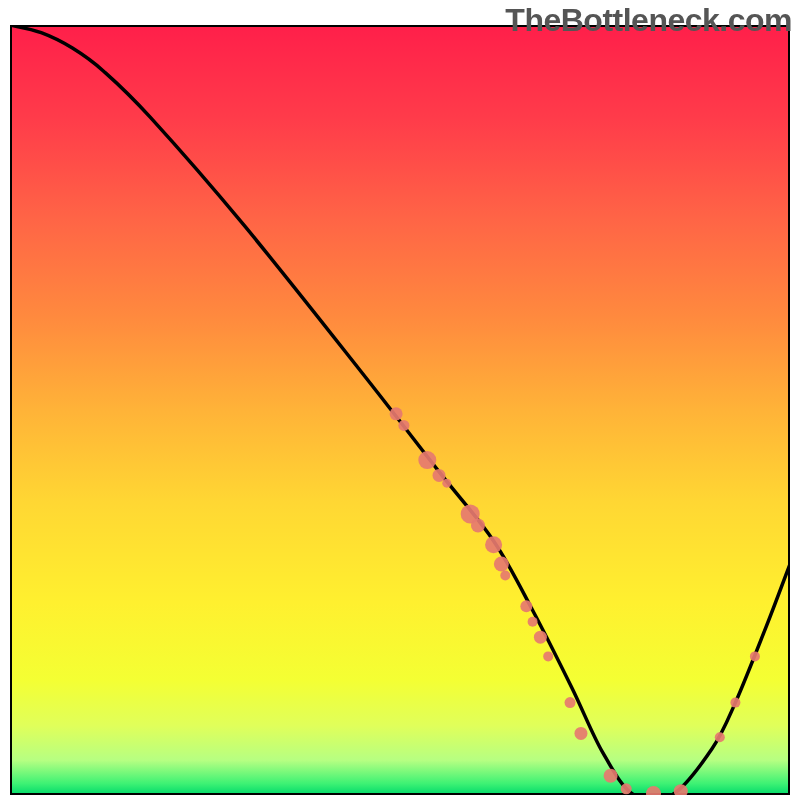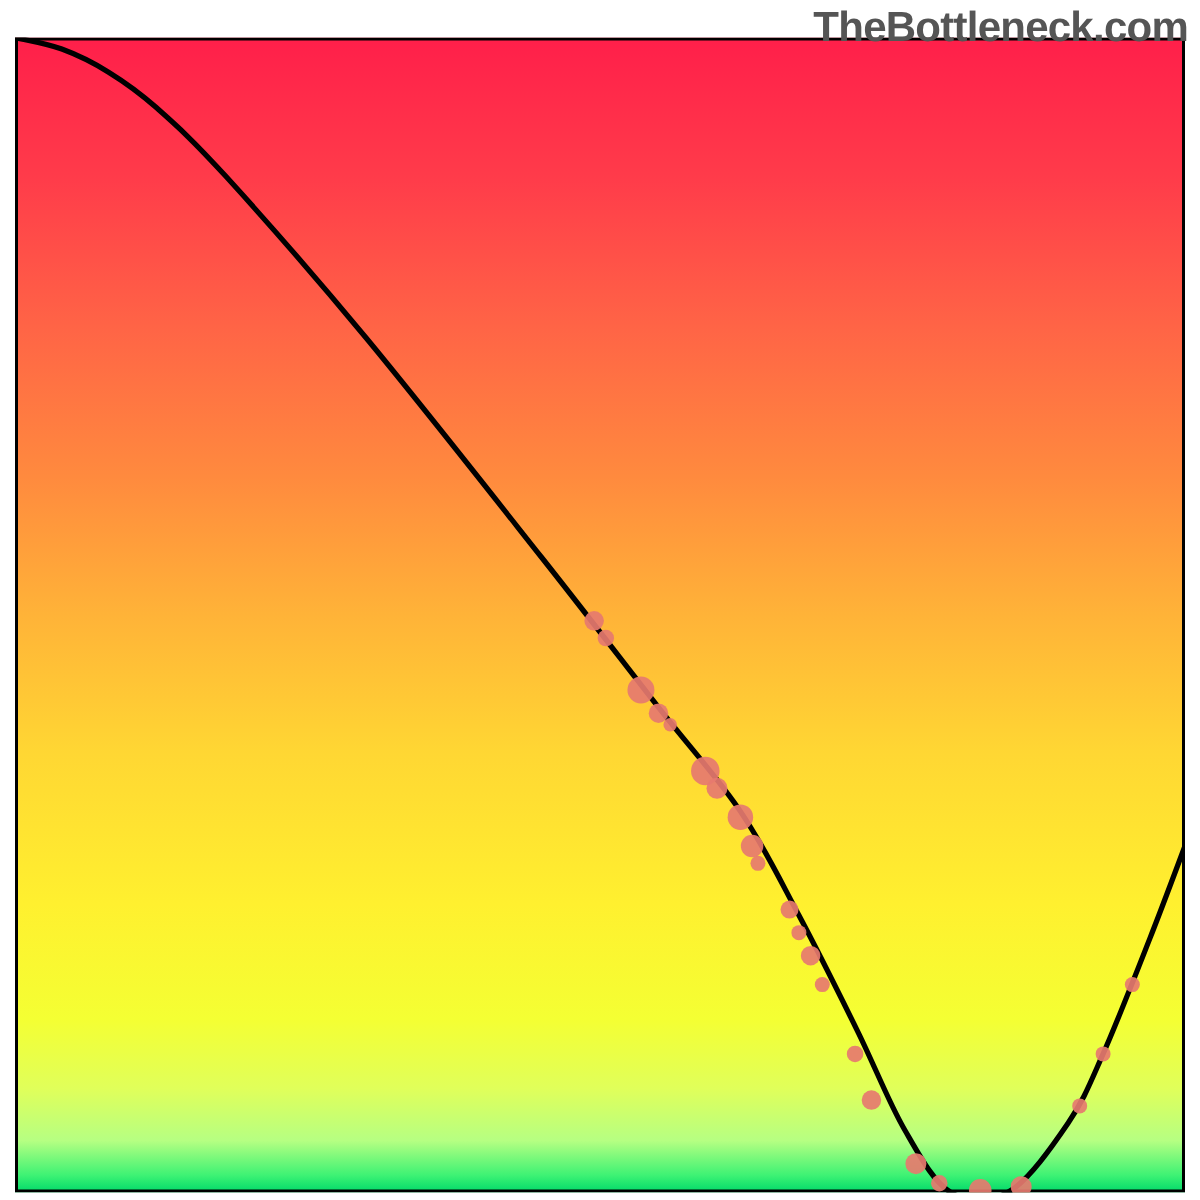--- a/index.html
+++ b/index.html
@@ -12,21 +12,21 @@
   }
   .chart-container {
     position: relative;
     width: 800px;
     height: 800px;
   }
   .watermark {
     position: absolute;
     top: 2px;
     right: 8px;
-    font-size: 28px;
+    font-size: 32px;
     font-weight: bold;
     color: #555555;
     z-index: 20;
     letter-spacing: -0.5px;
   }
   svg.plot {
     position: absolute;
     left: 10px;
     top: 25px;
     width: 780px;

